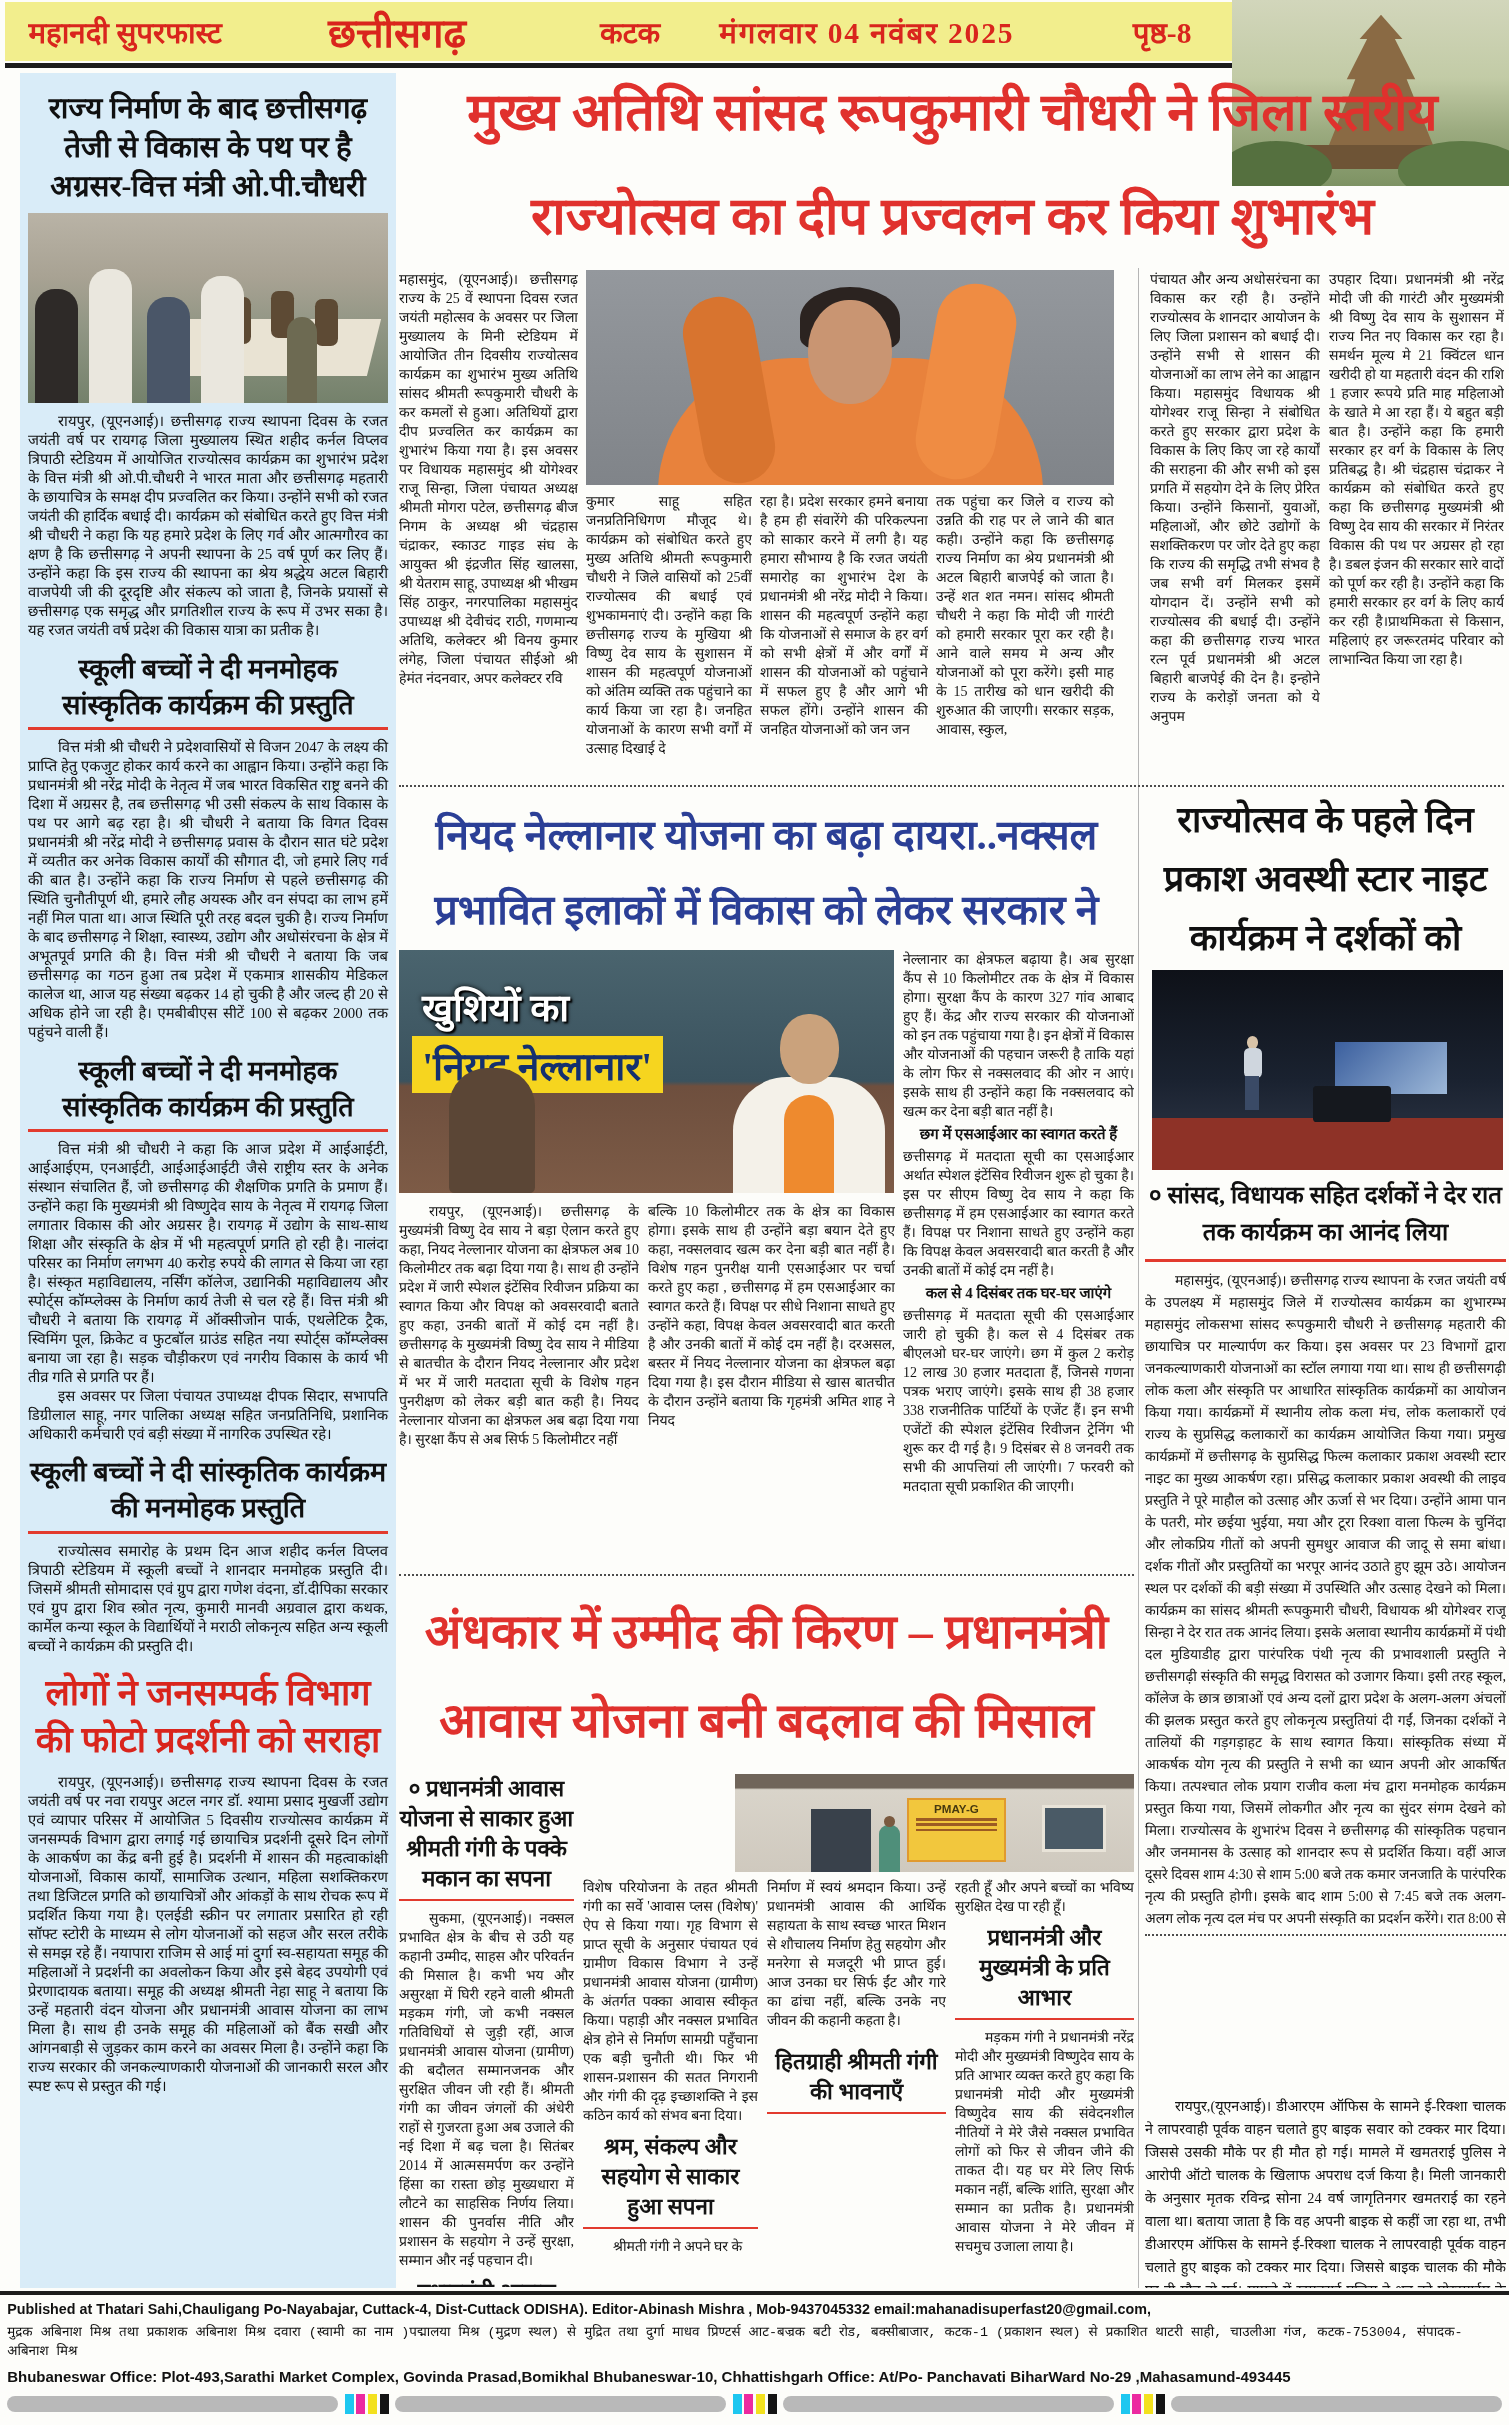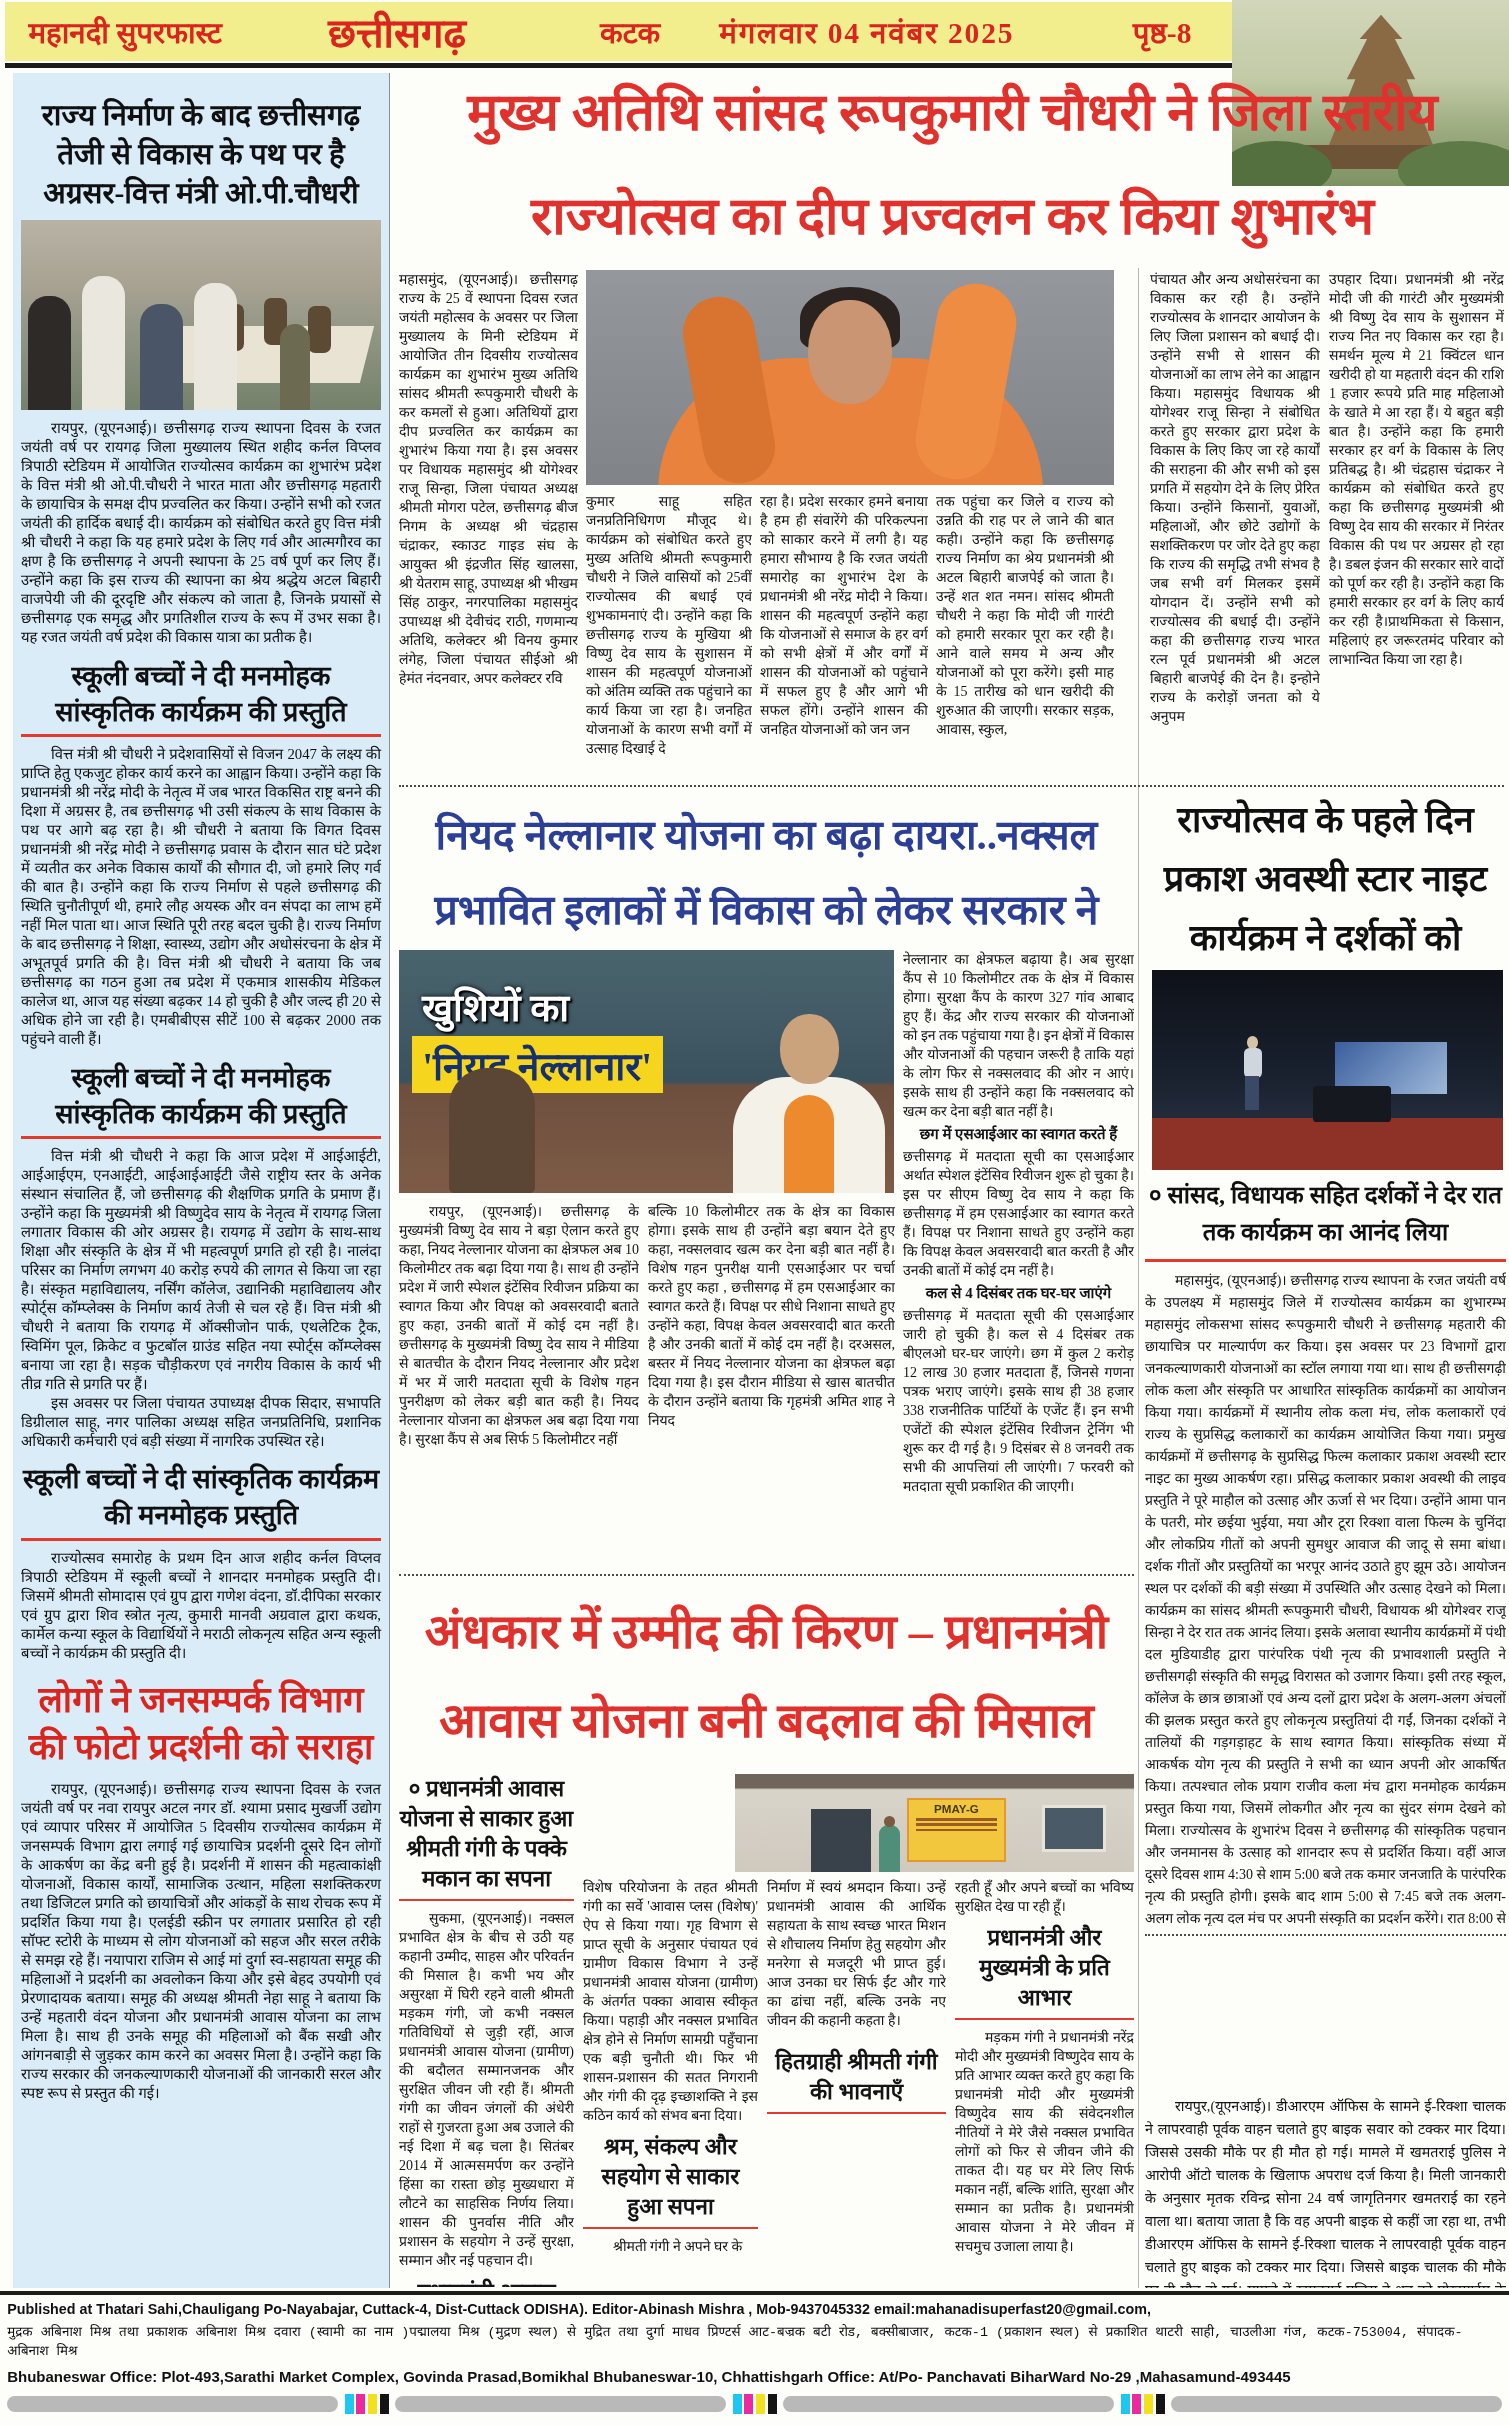--- a/index.html
+++ b/index.html
@@ -25,21 +25,21 @@
   .tp-bush  { position:absolute; left:-4%; bottom:-6%; width:40%; height:30%; border-radius:50%; background:#55703f; }
   .tp-bush2 { position:absolute; right:-6%; bottom:-8%; width:46%; height:32%; border-radius:50%; background:#5e7a46; }
 
   
   .vline-left  { left:385px; top:73px; width:5.4px; height:2215px; border-left:0.9px solid #8d8d8d; border-right:0.9px solid #8d8d8d; }
   .vline-right { left:1138px; top:268px; width:0.9px; height:2020px; background:#b5b5b5; }
   .dotrule { border-top:2.7px dotted #4c4c4c; height:0; }
   .redline { height:2.7px; background:#e23b2e; margin:4.5px 0 8px; }
 
   
-  .left-col { left:13px; top:73px; width:376px; height:2215px; background:#d9ecf8; padding:21px 8px; overflow:hidden; color:#101010; }
+  .left-col { left:20px; top:73px; width:376px; height:2215px; background:#d9ecf8; padding:14px 8px; overflow:hidden; color:#101010; }
   .lc-head { font-size:29.5px; line-height:39px; font-weight:bold; text-align:center; margin:1.8px 0 7.2px; }
   .left-photo { position:relative; width:100%; height:190px; overflow:hidden; margin-bottom:9px;
     background:linear-gradient(180deg,#b9b3a6 0%,#a8a293 34%,#8f9583 62%,#74816b 100%); }
   .lp-table { position:absolute; right:4%; bottom:14%; width:58%; height:30%; background:#e9e3d3; transform:skewX(-14deg); }
   .lp-log { position:absolute; bottom:30%; width:23px; height:47px; border-radius:7.2px; background:#5d4a34; }
   .lp-fig { position:absolute; bottom:0; width:43px; height:114px; border-radius:19.7px 19.7px 0 0; background:#2e2a28; }
   .lp-fig.white { background:#eae7de; }
   .lp-fig.blue  { background:#4a5668; }
   .lc-body { font-size:14.8px; line-height:19px; text-align:justify; }
   .ind { text-indent:30px; }

